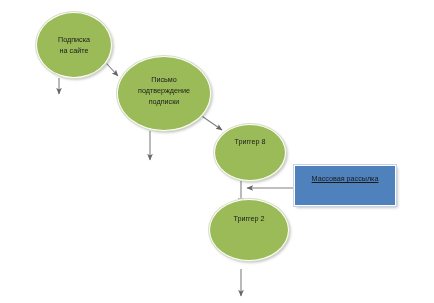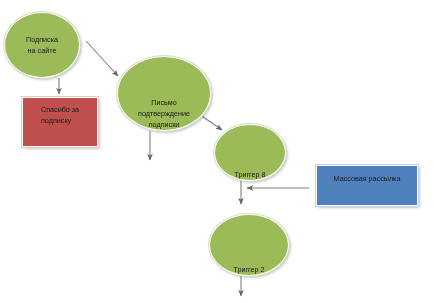--- a/index.html
+++ b/index.html
@@ -46,21 +46,21 @@
   }
   
   .ellipse {
     border-radius: 50%;
     background: #9BBB59;
     border: 1px solid #ffffff;
     box-shadow: 0 0 0 1px #d6dfc4, 1.5px 1.5px 3px rgba(0,0,0,0.28);
     align-items: center;
   }
   .ellipse.top-text {
-    align-items: flex-end;
+    align-items: flex-start;
   }
   
   .rect-red {
     background: #C0504D;
     border: 1px solid #ffffff;
     box-shadow: 0 0 0 1px #e3cbca, 1.5px 1.5px 3px rgba(0,0,0,0.30);
     align-items: flex-start;
     text-align: left;
   }
   .rect-red .label {
@@ -99,42 +99,38 @@
 
     <line x1="196" y1="112" x2="222" y2="130" stroke="#808080" stroke-width="1.1" marker-end="url(#arrowhead)"></line>
 
     <line x1="241" y1="181" x2="241" y2="204" stroke="#808080" stroke-width="1.1" marker-end="url(#arrowhead)"></line>
 
     <line x1="309" y1="188" x2="247" y2="188" stroke="#808080" stroke-width="1.1" marker-end="url(#arrowhead)"></line>
 
     <line x1="241" y1="269" x2="241" y2="296" stroke="#808080" stroke-width="1.1" marker-end="url(#arrowhead)"></line>
   </svg>
 
-  <div class="shape ellipse" style="left:4px; top:12px; width:76px; height:66px;">
+  <div class="shape ellipse" style="left:36px; top:12px; width:76px; height:66px;">
     <span class="label">Подписка
 на сайте</span>
   </div>
 
-  <div class="shape rect-red" style="left:22px; top:97px; width:76px; height:50px;">
-    <span class="label">Спасибо за
-подписку</span>
-  </div>
 
   <div class="shape ellipse top-text" style="left:117px; top:56px; width:94px; height:75px; padding-top:17px;">
     <span class="label">Письмо
 подтверждение
 подписки</span>
   </div>
 
 
   <div class="shape ellipse top-text" style="left:214px; top:124px; width:72px; height:57px; padding-top:11px;">
     <span class="label">Триггер 8</span>
   </div>
 
-  <div class="shape ellipse top-text" style="left:209px; top:214px; width:80px; height:62px; padding-top:13px;">
+  <div class="shape ellipse top-text" style="left:209px; top:199px; width:80px; height:62px; padding-top:13px;">
     <span class="label">Триггер 2</span>
   </div>
 
-  <div class="shape rect-blue" style="left:316px; top:165px; width:102px; height:41px;">
+  <div class="shape rect-blue" style="left:294px; top:165px; width:102px; height:41px;text-decoration:underline;">
     <span class="label">Массовая рассылка</span>
   </div>
 
 </div>
 
 </body></html>

